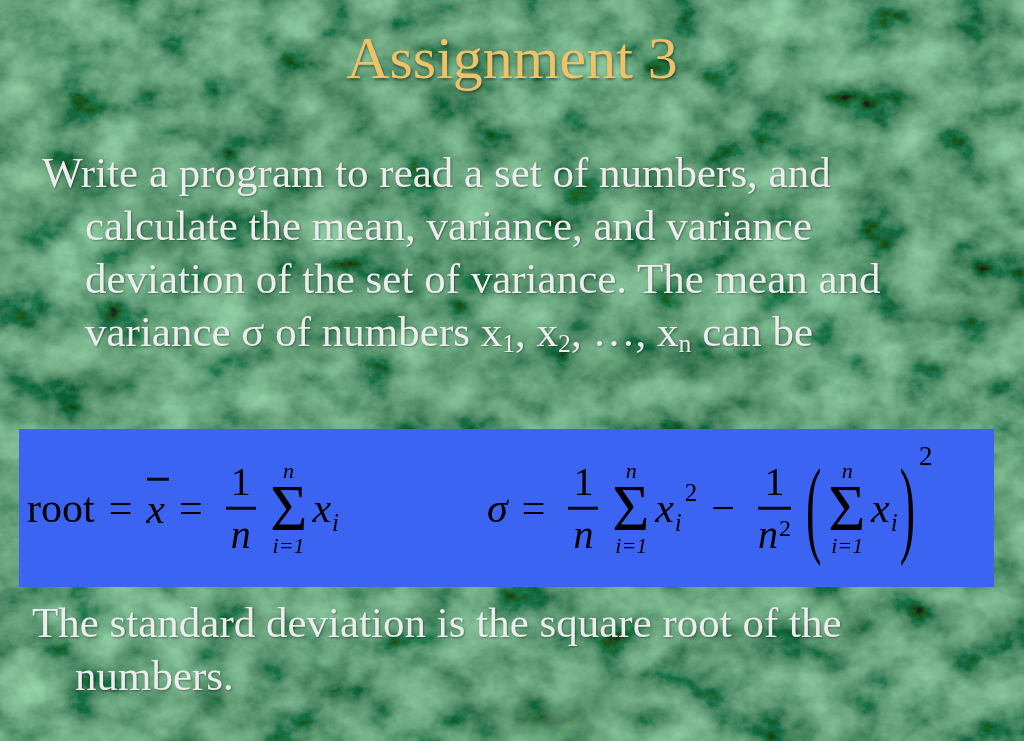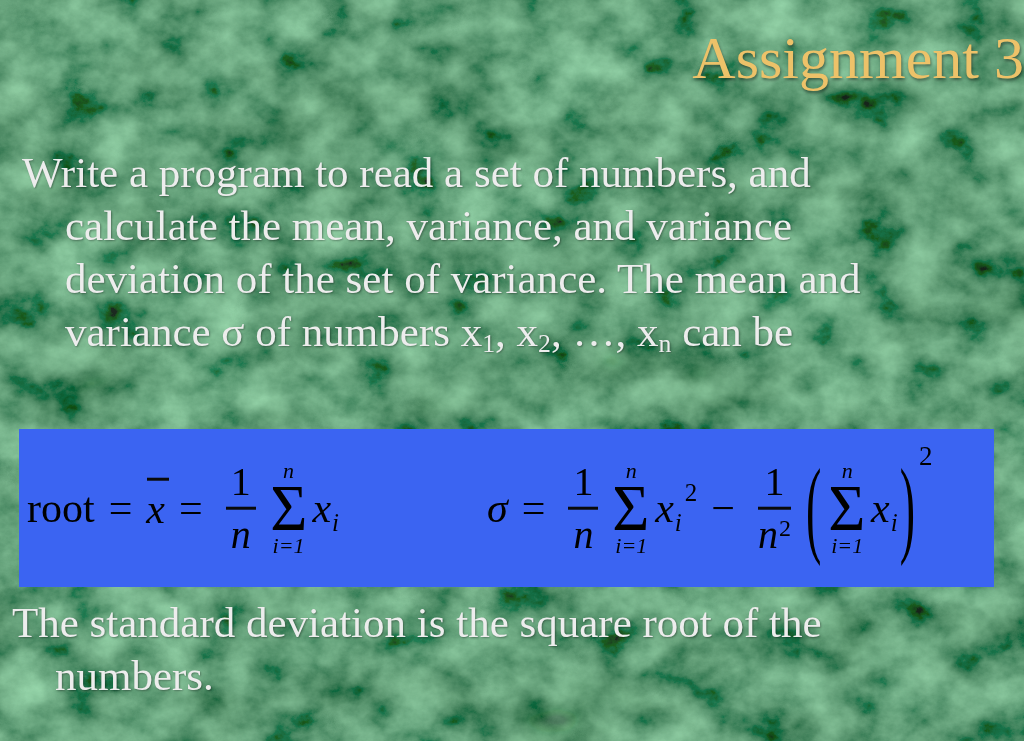--- a/index.html
+++ b/index.html
@@ -17,37 +17,37 @@
   .bg {
     position: absolute; left: 0; top: 0;
     width: 1024px; height: 741px;
     display: block;
   }
   .content-layer { position: absolute; inset: 0; }
 
   .title {
     position: absolute;
     top: 24px; left: 0; width: 100%;
-    text-align: right;
+    text-align: center;
     font-size: 60px;
     color: #EDC269;
     text-shadow: 1px 2px 3px rgba(0,0,0,0.45);
     white-space: nowrap;
   }
 
   .para {
     position: absolute;
     color: #EDEDED;
     font-size: 43px;
     line-height: 53px;
     text-shadow: 1px 1px 2px rgba(0,0,0,0.35);
   }
   .p1 { left: 22px; top: 146px; }
   .p2 { left: 12px; top: 596px; }
-  .tline { white-space: pre; }
+  .tline { white-space: pre; margin-left: 20px; }
   .tline.wrapped { padding-left: 43px; }
   .r-sub {
     font-size: 0.60em;
     position: relative;
     top: 0.24em;
   }
 
   
   .fbox {
     position: absolute;

